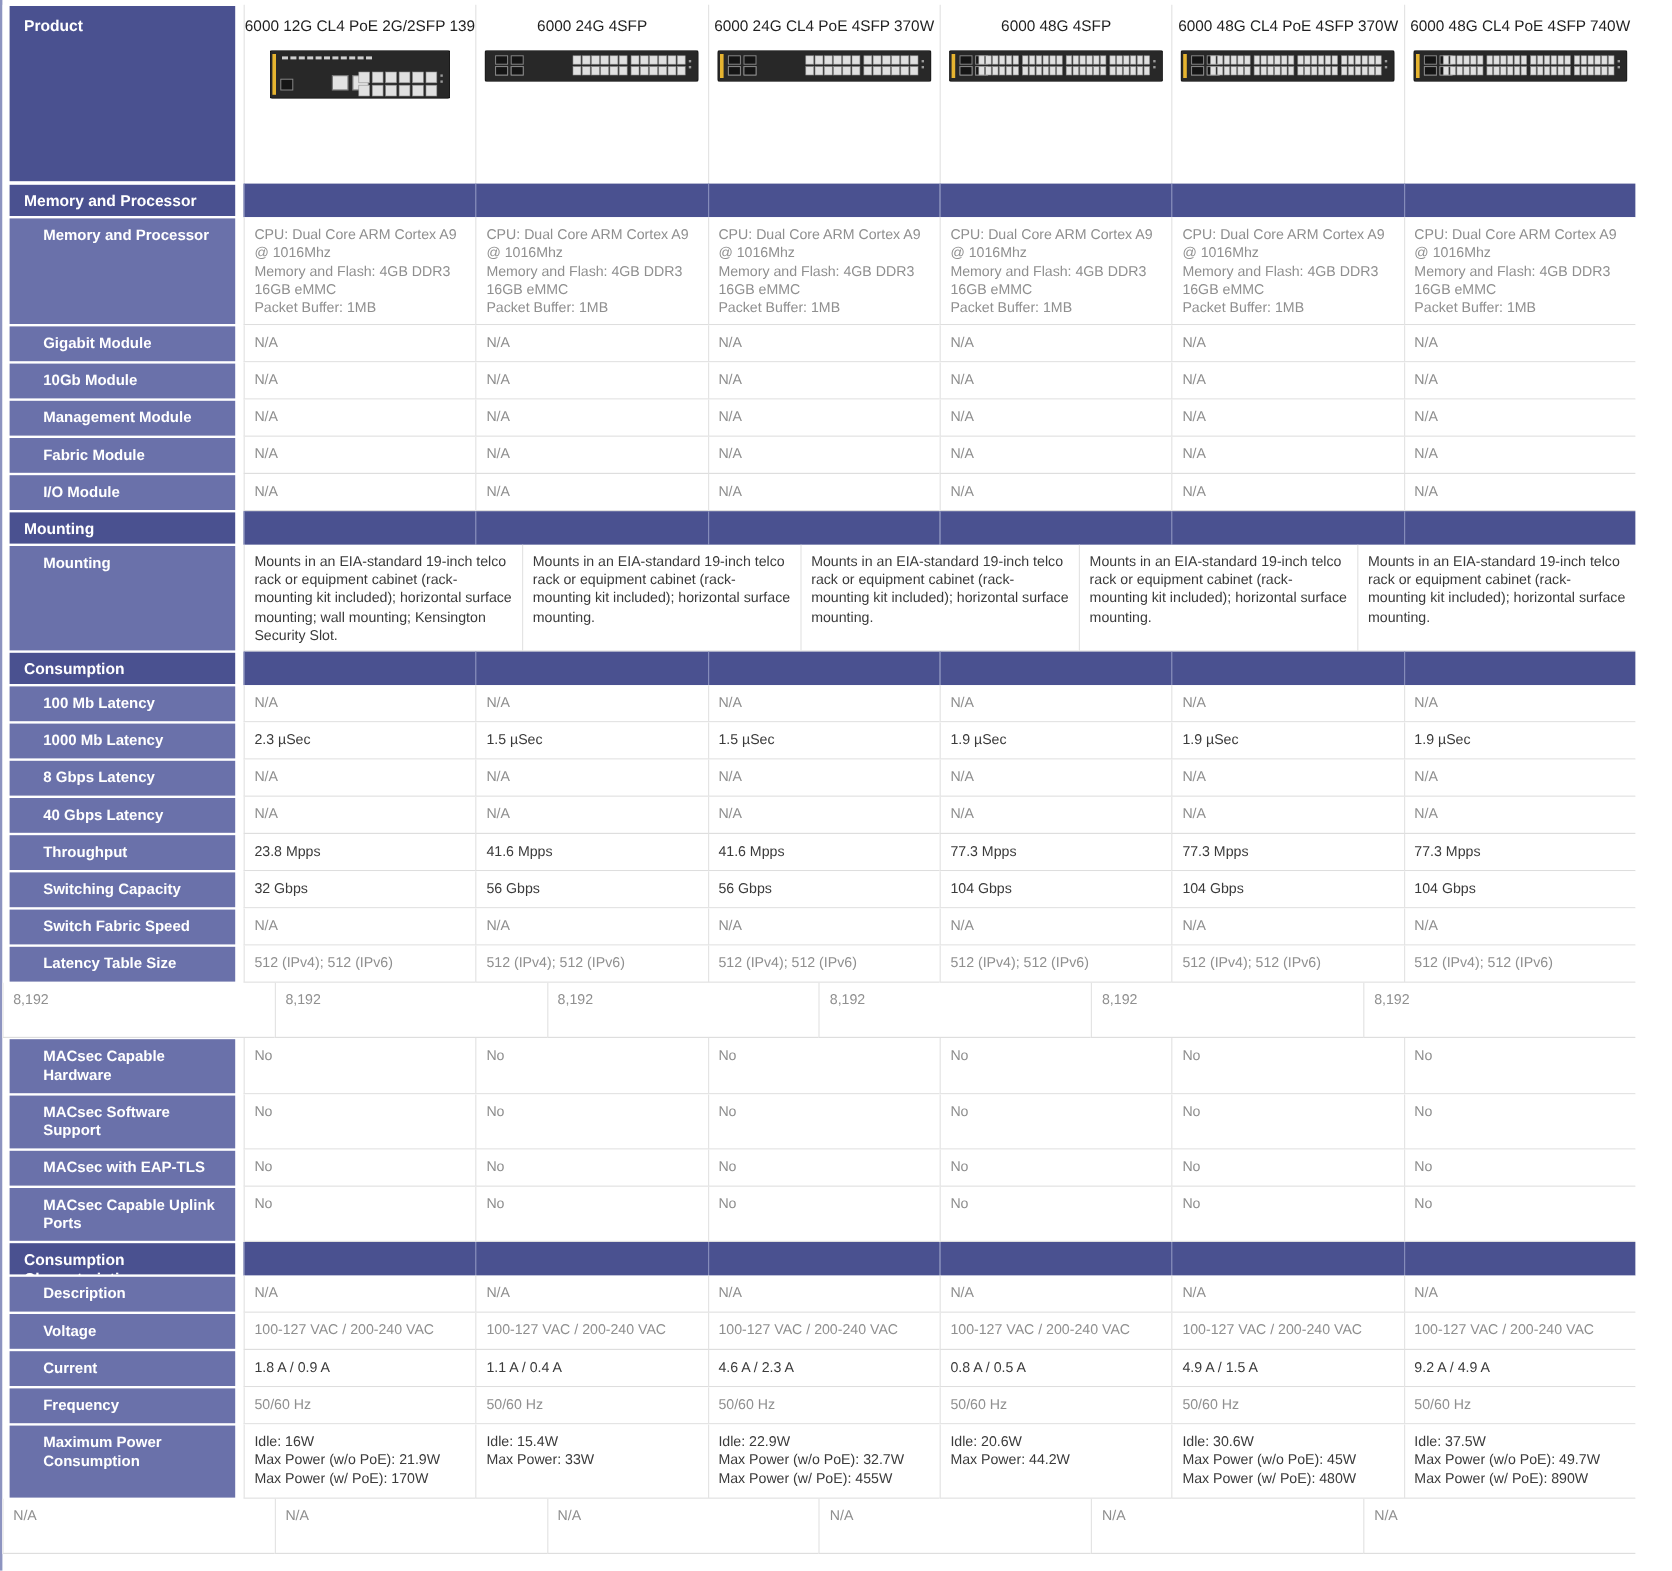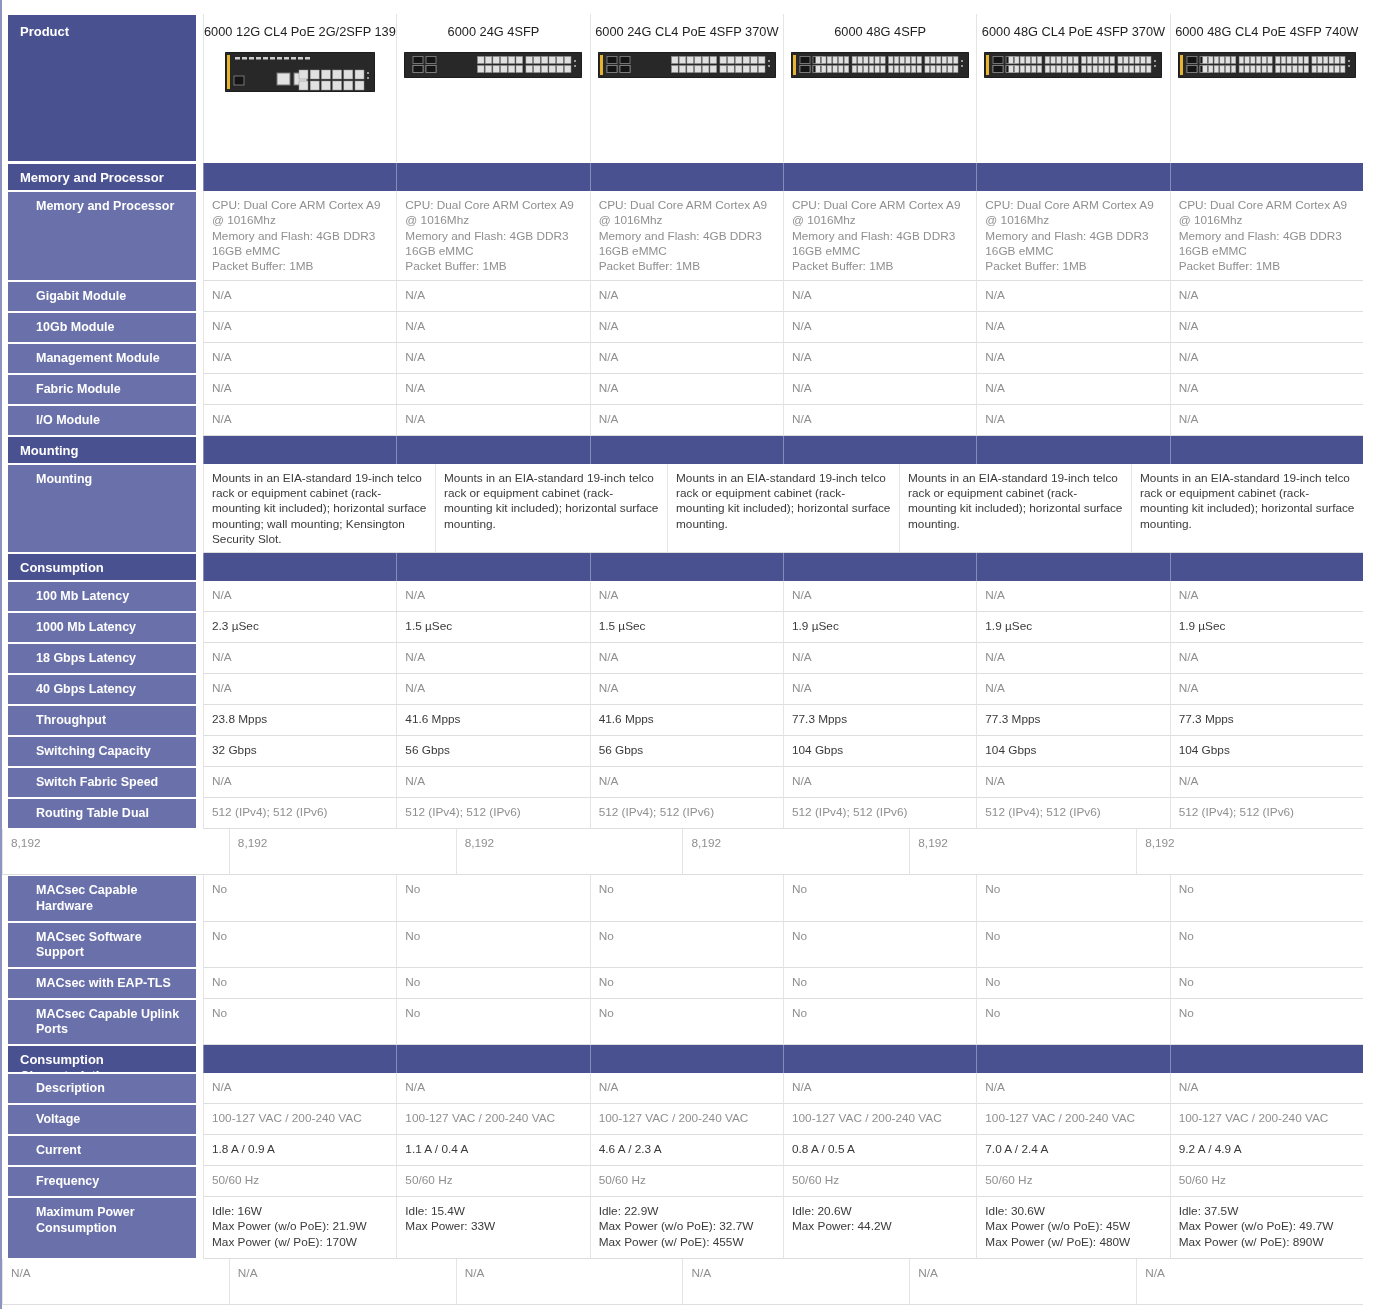--- a/index.html
+++ b/index.html
@@ -4,21 +4,21 @@
 <style>
   html,body{margin:0;padding:0;}
   body{
     width:1393px;height:1309px;overflow:hidden;background:#ffffff;
     font-family:"Liberation Sans","DejaVu Sans",sans-serif;
   }
   #comparison-table{
     box-sizing:border-box;
     width:1363px;height:1309px;overflow:hidden;
     border-left:2px solid #8d94c0;
-    padding-top:14px;
+    padding-top:4px;
     background:#ffffff;
   }
   .row{display:flex;background:#ffffff;}
   
   .label-cell{
     flex:0 0 188px;width:188px;box-sizing:border-box;
     margin:1px 7px 1px 6px;
     color:#ffffff;font-weight:bold;font-size:12.5px;line-height:1.25;
     padding:7px 6px 6px 28px;
   }
@@ -498,21 +498,21 @@
     <div class="row data-row">
       <div class="label-cell row-label">1000 Mb Latency</div>
       <div class="pcol value-cell">2.3 µSec</div>
       <div class="pcol value-cell">1.5 µSec</div>
       <div class="pcol value-cell">1.5 µSec</div>
       <div class="pcol value-cell">1.9 µSec</div>
       <div class="pcol value-cell">1.9 µSec</div>
       <div class="pcol value-cell">1.9 µSec</div>
     </div>
     <div class="row data-row">
-      <div class="label-cell row-label">18 Gbps Latency</div>
+      <div class="label-cell row-label">8 Gbps Latency</div>
       <div class="pcol value-cell dim">N/A</div>
       <div class="pcol value-cell dim">N/A</div>
       <div class="pcol value-cell dim">N/A</div>
       <div class="pcol value-cell dim">N/A</div>
       <div class="pcol value-cell dim">N/A</div>
       <div class="pcol value-cell dim">N/A</div>
     </div>
     <div class="row data-row">
       <div class="label-cell row-label">40 Gbps Latency</div>
       <div class="pcol value-cell dim">N/A</div>
@@ -543,21 +543,21 @@
     <div class="row data-row">
       <div class="label-cell row-label">Switch Fabric Speed</div>
       <div class="pcol value-cell dim">N/A</div>
       <div class="pcol value-cell dim">N/A</div>
       <div class="pcol value-cell dim">N/A</div>
       <div class="pcol value-cell dim">N/A</div>
       <div class="pcol value-cell dim">N/A</div>
       <div class="pcol value-cell dim">N/A</div>
     </div>
     <div class="row data-row">
-      <div class="label-cell row-label">Routing Table Dual</div>
+      <div class="label-cell row-label">Latency Table Size</div>
       <div class="pcol value-cell dim">512 (IPv4); 512 (IPv6)</div>
       <div class="pcol value-cell dim">512 (IPv4); 512 (IPv6)</div>
       <div class="pcol value-cell dim">512 (IPv4); 512 (IPv6)</div>
       <div class="pcol value-cell dim">512 (IPv4); 512 (IPv6)</div>
       <div class="pcol value-cell dim">512 (IPv4); 512 (IPv6)</div>
       <div class="pcol value-cell dim">512 (IPv4); 512 (IPv6)</div>
     </div>
     <div class="row data-row mh46">
       <div class="pcol value-cell dim">8,192</div>
       <div class="pcol value-cell dim">8,192</div>
@@ -628,21 +628,21 @@
       <div class="pcol value-cell dim">100-127 VAC / 200-240 VAC</div>
       <div class="pcol value-cell dim">100-127 VAC / 200-240 VAC</div>
       <div class="pcol value-cell dim">100-127 VAC / 200-240 VAC</div>
     </div>
     <div class="row data-row">
       <div class="label-cell row-label">Current</div>
       <div class="pcol value-cell">1.8 A / 0.9 A</div>
       <div class="pcol value-cell">1.1 A / 0.4 A</div>
       <div class="pcol value-cell">4.6 A / 2.3 A</div>
       <div class="pcol value-cell">0.8 A / 0.5 A</div>
-      <div class="pcol value-cell">7.0 A / 2.4 A</div>
+      <div class="pcol value-cell">4.9 A / 1.5 A</div>
       <div class="pcol value-cell">9.2 A / 4.9 A</div>
     </div>
     <div class="row data-row">
       <div class="label-cell row-label">Frequency</div>
       <div class="pcol value-cell dim">50/60 Hz</div>
       <div class="pcol value-cell dim">50/60 Hz</div>
       <div class="pcol value-cell dim">50/60 Hz</div>
       <div class="pcol value-cell dim">50/60 Hz</div>
       <div class="pcol value-cell dim">50/60 Hz</div>
       <div class="pcol value-cell dim">50/60 Hz</div>

